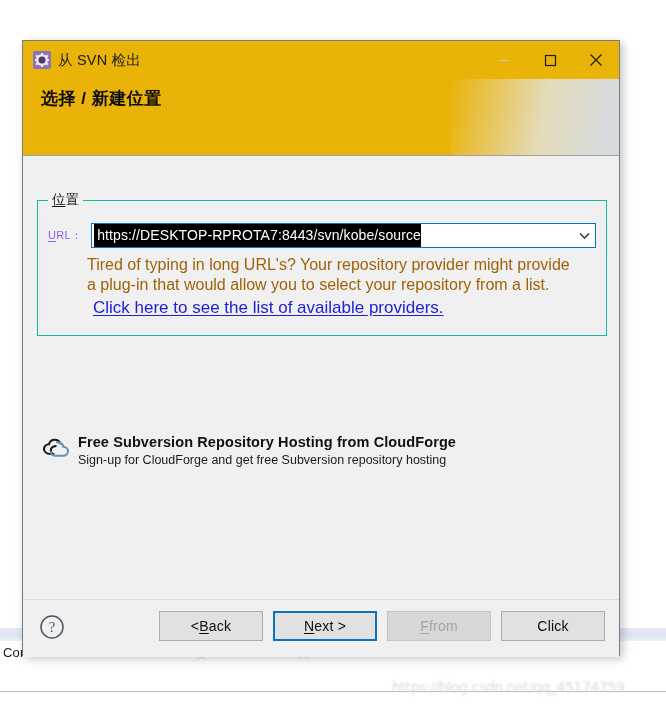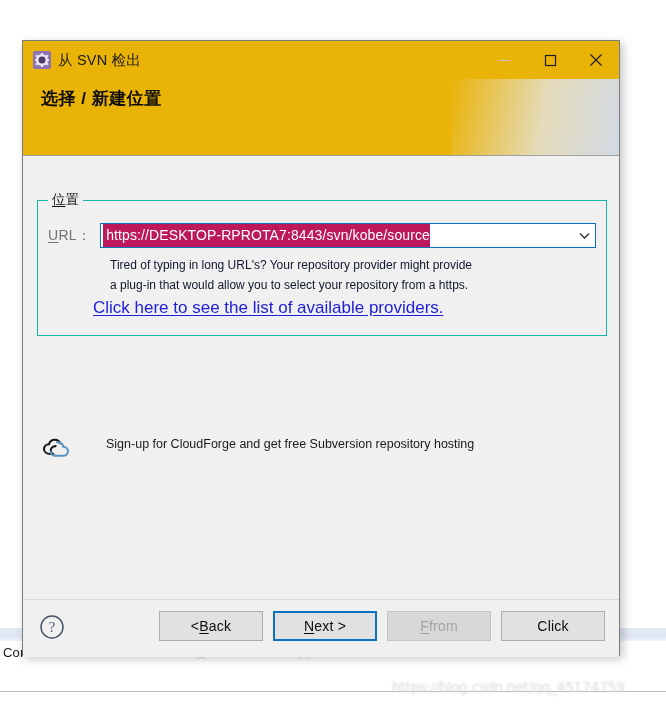--- a/index.html
+++ b/index.html
@@ -215,64 +215,64 @@
 
   .url-row {
     position: absolute;
     left: 10px;
     top: 22px;
     right: 10px;
     display: flex;
     align-items: center;
   }
   .url-label {
-    font-size: 14px;
-    color: #737373;
+    font-size: 11px;
+    color: #8b5cf6;
     white-space: nowrap;
     margin-right: 9px;
     letter-spacing: .3px;
   }
   .combo {
     position: relative;
     flex: 1 1 auto;
     height: 25px;
     background: #ffffff;
     border: 1px solid #0c72c0;
     box-sizing: border-box;
     display: flex;
     align-items: center;
     overflow: hidden;
   }
   .combo-value {
     font-size: 14px;
     color: #ffffff;
-    background: #be185d;
+    background: #000000;
     padding: 2px 0 2px 3px;
     margin-left: 2px;
     white-space: nowrap;
     letter-spacing: .1px;
     line-height: 19px;
   }
   .combo-caret-wrap {
     margin-left: auto;
     width: 22px;
     height: 23px;
     display: flex;
     align-items: center;
     justify-content: center;
     flex: 0 0 auto;
   }
 
   .hint {
     position: absolute;
-    left: 72px;
+    left: 49px;
     top: 54px;
     right: 10px;
-    font-size: 12px;
-    color: #0f172a;
+    font-size: 16px;
+    color: #a16207;
     line-height: 20px;
   }
   .hint-line { white-space: nowrap; }
   .provider-link {
     position: absolute;
     left: 55px;
     top: 97px;
     font-size: 17px;
     color: #2020d8;
     text-decoration: underline;
@@ -303,21 +303,21 @@
     font-weight: bold;
     color: #111;
     letter-spacing: .1px;
   }
   .promo-sub {
     font-size: 12.5px;
     color: #1a1a1a;
     line-height: 16px;
     margin-top: 2px;
   }
-  .promo-sub div { white-space: nowrap; margin-left: 28px; }
+  .promo-sub div { white-space: nowrap; }
 
   
   .footer-zone {
     position: relative;
     height: 57px;
     background: #f0f0f0;
     border-top: 1px solid #dcdcdc;
   }
   .help-btn {
     position: absolute;
@@ -441,35 +441,36 @@
           <span class="combo-caret-wrap">
             <svg width="11" height="8" viewBox="0 0 11 8">
               <path d="M1 1.5 L5.5 6 L10 1.5" fill="none" stroke="#2b2b2b" stroke-width="1.3"></path>
             </svg>
           </span>
         </div>
       </div>
 
       <div class="hint">
         <div class="hint-line">Tired of typing in long URL's?  Your repository provider might provide</div>
-        <div class="hint-line">a plug-in that would allow you to select your repository from a https.</div>
+        <div class="hint-line">a plug-in that would allow you to select your repository from a list.</div>
       </div>
 
       <a class="provider-link">Click here to see the list of available providers.</a>
     </div>
 
     <div class="promo">
       <span class="promo-icon">
         <svg width="30" height="22" viewBox="0 0 30 22">
           <path d="M9.5 17 C5.6 17 3 14.8 3 12 C3 9.4 5.2 7.3 8 7.2 C8.7 4.6 11 2.8 13.8 2.8 C16.2 2.8 18.3 4.2 19.2 6.2" fill="none" stroke="#171717" stroke-width="2.1" stroke-linecap="round"></path>
           <path d="M12.5 17.2 C12.5 17.2 9.8 16.5 9.8 13.6 C9.8 11 12 9.1 14.6 9.1" fill="none" stroke="#171717" stroke-width="2.1" stroke-linecap="round"></path>
           <path d="M16 5.2 C19.3 5.2 21.8 7.3 22.4 9.8 C25 10 27 11.9 27 14.3 C27 16.8 24.8 18.8 22 18.8 L14.4 18.8 C11.8 18.8 9.8 17 9.8 14.8" fill="none" stroke="#5c94bf" stroke-width="2.1" stroke-linecap="round"></path>
         </svg>
       </span>
       <span>
+        <div class="promo-title">Free Subversion Repository Hosting from CloudForge</div>
         <div class="promo-sub">
           <div>Sign-up for CloudForge and get free Subversion repository hosting</div>
         </div>
       </span>
     </div>
 
   </div>
 
   <div class="footer-zone">
     <button class="help-btn">

